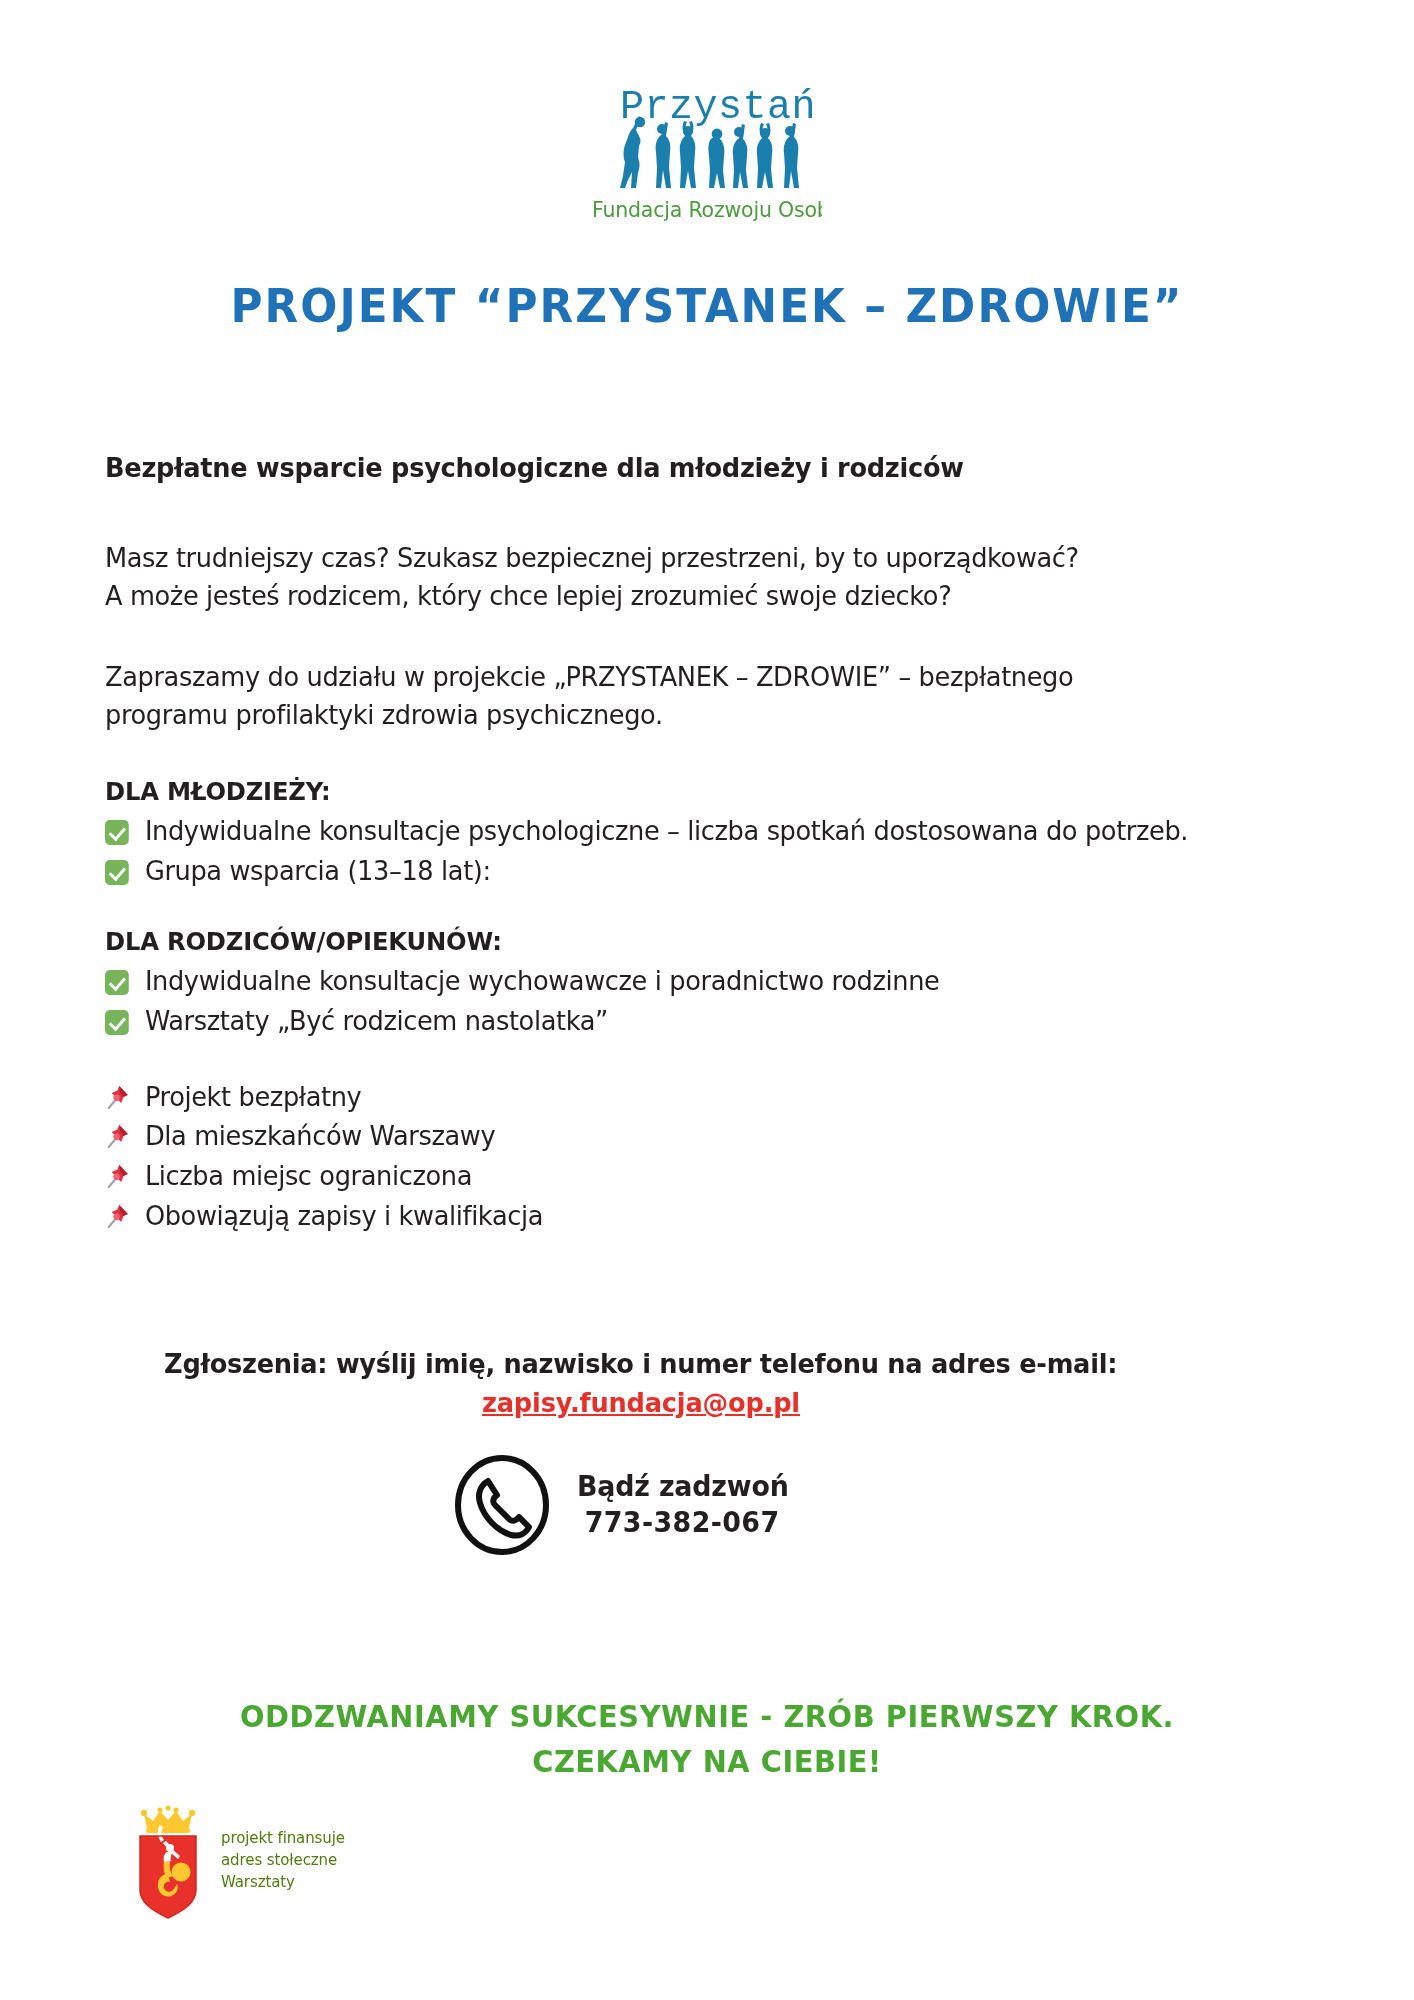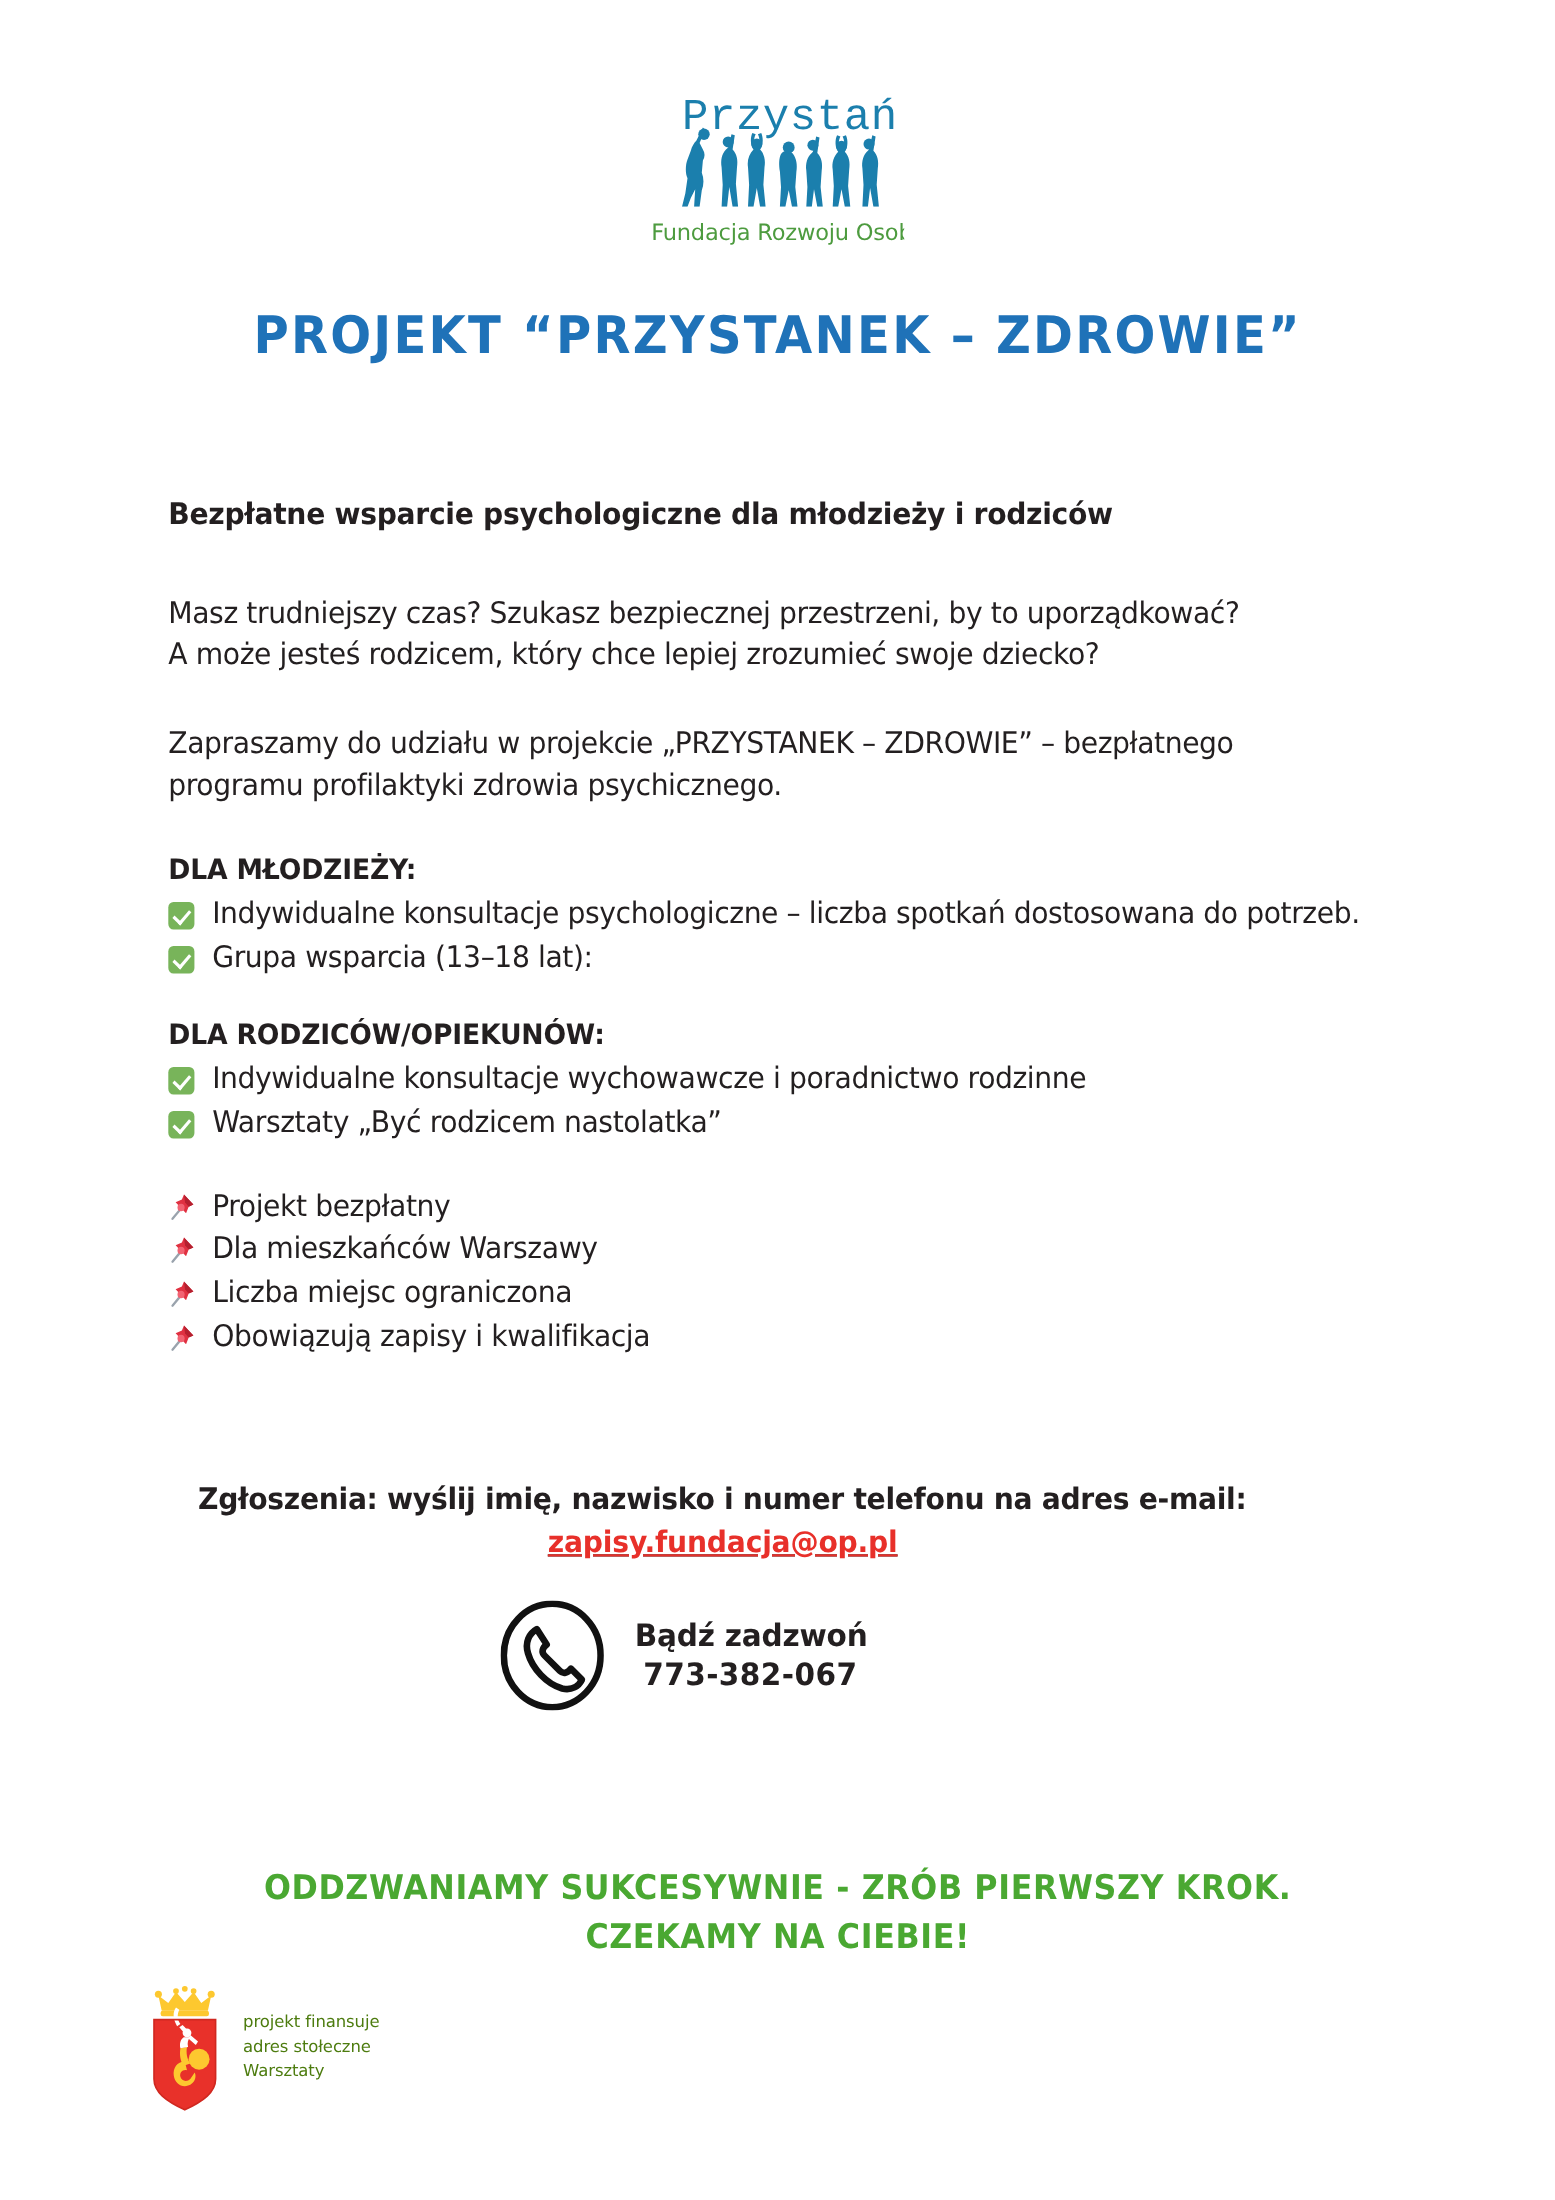--- a/index.html
+++ b/index.html
@@ -86,21 +86,20 @@
     transform-origin: center;
     white-space: nowrap;
   }
 
   
   .body-col {
     position: absolute;
     left: 105px;
     top: 452px;
     width: 1180px;
-    margin-left: 48px;
   }
 
   .lead {
     font-family: "DejaVu Sans", sans-serif;
     font-weight: 700;
     font-size: 27px;
     letter-spacing: -0.3px;
     color: #231f20;
     margin: 0 0 56px 0;
     transform: scaleX(0.95);
@@ -177,25 +176,24 @@
     width: 30px;
     height: 30px;
   }
 
   .gap-a { height: 34px; }
   .gap-c { height: 36px; }
 
   
   .contact-block {
     position: absolute;
-    left: 16px;
+    left: 0;
     top: 1348px;
     width: 1282px;
     text-align: center;
-    text-decoration: underline;
   }
   .apply-line {
     font-family: "DejaVu Sans", sans-serif;
     font-weight: 700;
     font-size: 27px;
     letter-spacing: -0.3px;
     color: #231f20;
     transform: scaleX(0.95);
     display: inline-block;
   }

